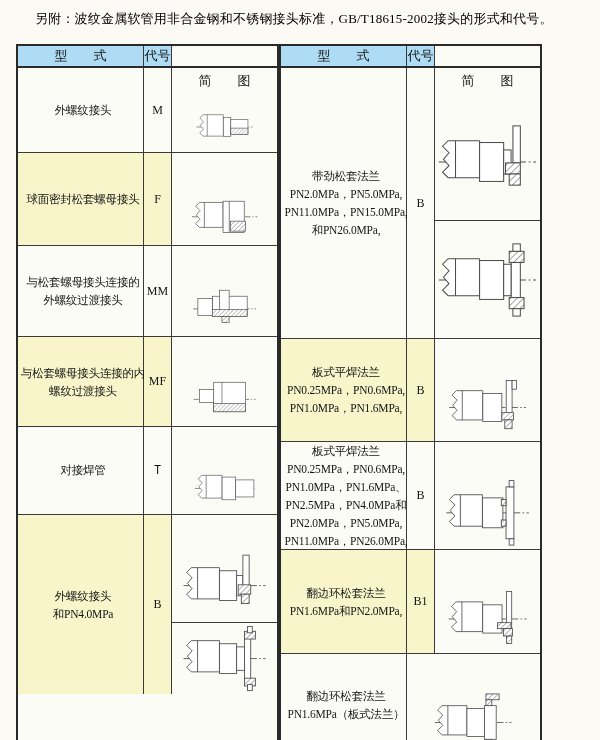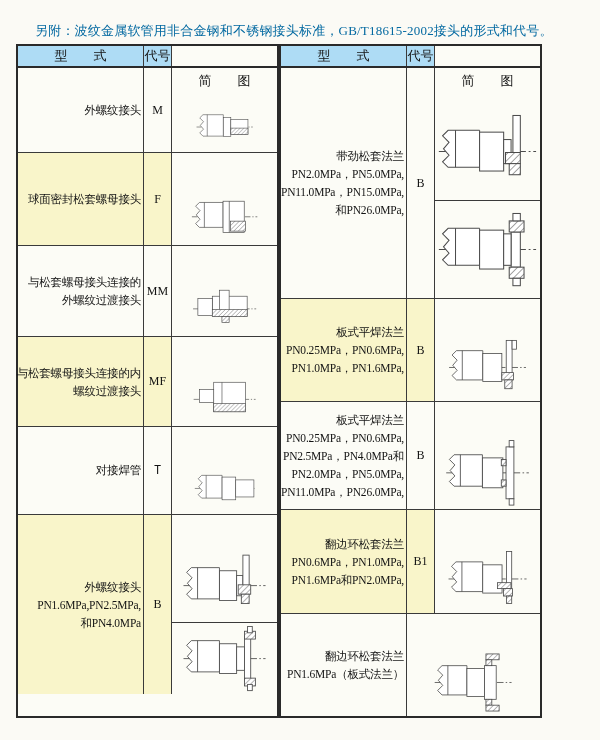--- a/index.html
+++ b/index.html
@@ -7,33 +7,33 @@
     --border:#2a2a2a; --inner:#3a3a3a; --line:#4b4b4b;
   }
   *{box-sizing:border-box;margin:0;padding:0}
   html,body{width:600px;height:740px}
   body{
     background:#fbfaf5;
     font-family:"Liberation Serif","DejaVu Serif",serif;
     color:#141414; position:relative; overflow:hidden;
   }
   .title{
-    position:absolute; left:35px; top:22px; width:550px;
-    font-size:13px; letter-spacing:.2px; color:#0369a1;
+    position:absolute; left:35px; top:10px; width:550px;
+    font-size:13px; letter-spacing:.2px; color:#000000;
   }
   .tables{position:absolute; left:16px; top:44px; display:flex; gap:0;}
   .jtable{
     width:263px; border:2px solid var(--border); background:var(--white-row);
   }
   .row{display:flex; border-bottom:1px solid var(--inner);}
   .row:last-child{border-bottom:none}
   .row.header{height:22px; border-bottom:2px solid var(--border);}
   .cell{border-right:1px solid var(--inner); display:flex; align-items:center; justify-content:center;}
   .cell:last-child{border-right:none}
-  .cell.type{width:126px; flex-direction:column; align-items:flex-end; justify-content:center; padding:4px 2px 4px 7px;}
+  .cell.type{width:126px; flex-direction:column; align-items:center; justify-content:center; padding:4px 2px 4px 7px;}
   .cell.code{width:28px; font-size:12px;}
   .cell.diag{flex:1; flex-direction:column; align-items:stretch; justify-content:stretch; padding:0; background:var(--white-row);margin-top:35px;}
   .row.header .cell{background:var(--header-bg); align-items:center; justify-content:center; font-size:13px; padding:0;}
   .row.bg-yellow .cell.type,.row.bg-yellow .cell.code{background:var(--yellow);}
   .row.bg-white .cell.type,.row.bg-white .cell.code{background:var(--white-row);}
   .tline{font-size:11.5px; line-height:18px; white-space:nowrap; letter-spacing:-0.2px;}
   .diag-sub{flex:1; display:flex; align-items:center; justify-content:center; border-bottom:1px solid var(--inner); overflow:hidden;}
   .diag-sub:last-child{border-bottom:none}
   .diag-sub svg{width:97%; height:94%;}
 </style>
@@ -167,21 +167,20 @@
               <line x1="50" y1="20" x2="50" y2="60" stroke="#4b4b4b" stroke-width="1.1"></line>
               <rect x="50" y="23" width="24" height="40" fill="#fff" stroke="#4b4b4b" stroke-width="1.1"></rect>
               <rect x="74" y="28" width="32" height="30" fill="#fff" stroke="#4b4b4b" stroke-width="1.1"></rect>
             </svg>
           </div>
         </div>
       </div>
       <div class="row bg-yellow" style="height: 179px;">
         <div class="cell type">
           <div class="tline">外螺纹接头</div>
-          <div class="tline">PN1.6MPa,PN2.5MPa,</div>
           <div class="tline">和PN4.0MPa</div>
         </div>
         <div class="cell code">B</div>
         <div class="cell diag">
           <div class="diag-sub">
             <svg viewBox="0 0 110 86" preserveAspectRatio="xMidYMid meet" xmlns="http://www.w3.org/2000/svg">
               <defs>
                 <pattern id="hp6" patternUnits="userSpaceOnUse" width="5" height="5" patternTransform="rotate(45)">
                   <rect width="5" height="5" fill="#fff"></rect>
                   <line x1="0" y1="0" x2="0" y2="5" stroke="#666" stroke-width="1.3"></line>
@@ -221,21 +220,21 @@
           </div>
         </div>
       </div>
     </div>
     <div class="jtable">
       <div class="row header">
         <div class="cell type" style="background: var(--header-bg); align-items: center; justify-content: center; flex-direction: row; padding: 0px; font-size: 13px;">型　　式</div>
         <div class="cell code" style="background: var(--header-bg); align-items: center; justify-content: center; flex-direction: row; padding: 0px; font-size: 13px;">代号</div>
         <div class="cell diag" style="background: var(--header-bg); align-items: center; justify-content: center; flex-direction: row; padding: 0px; font-size: 13px;">简　　图</div>
       </div>
-      <div class="row bg-white" style="height: 231px;">
+      <div class="row bg-white" style="height: 271px;">
         <div class="cell type">
           <div class="tline">带劲松套法兰</div>
           <div class="tline">PN2.0MPa，PN5.0MPa,</div>
           <div class="tline">PN11.0MPa，PN15.0MPa,</div>
           <div class="tline">和PN26.0MPa,</div>
         </div>
         <div class="cell code">B</div>
         <div class="cell diag">
           <div class="diag-sub">
             <svg viewBox="0 0 110 86" preserveAspectRatio="xMidYMid meet" xmlns="http://www.w3.org/2000/svg">
@@ -305,20 +304,21 @@
               <rect x="74" y="50" width="16" height="10" fill="url(#hp10)" stroke="#4b4b4b" stroke-width="1.1"></rect>
               <rect x="78" y="60" width="10" height="12" fill="url(#hp10)" stroke="#4b4b4b" stroke-width="1.1"></rect>
             </svg>
           </div>
         </div>
       </div>
       <div class="row bg-white" style="height: 108px;">
         <div class="cell type">
           <div class="tline">板式平焊法兰</div>
           <div class="tline">PN0.25MPa，PN0.6MPa,</div>
+          <div class="tline">PN1.0MPa，PN1.6MPa、</div>
           <div class="tline">PN2.5MPa，PN4.0MPa和</div>
           <div class="tline">PN2.0MPa，PN5.0MPa,</div>
           <div class="tline">PN11.0MPa，PN26.0MPa,</div>
         </div>
         <div class="cell code">B</div>
         <div class="cell diag">
           <div class="diag-sub">
             <svg viewBox="0 0 110 86" preserveAspectRatio="xMidYMid meet" xmlns="http://www.w3.org/2000/svg">
               <defs>
                 <pattern id="hp11" patternUnits="userSpaceOnUse" width="5" height="5" patternTransform="rotate(45)">
@@ -336,21 +336,20 @@
               <rect x="82" y="76" width="6" height="8" fill="#fff" stroke="#4b4b4b" stroke-width="1.1"></rect>
               <rect x="72" y="26" width="6" height="8" fill="url(#hp11)" stroke="#4b4b4b" stroke-width="1.1"></rect>
               <rect x="72" y="52" width="6" height="8" fill="url(#hp11)" stroke="#4b4b4b" stroke-width="1.1"></rect>
             </svg>
           </div>
         </div>
       </div>
       <div class="row bg-yellow" style="height: 104px;">
         <div class="cell type">
           <div class="tline">翻边环松套法兰</div>
-          <div class="tline">PN0.6MPa，PN1.0MPa,</div>
           <div class="tline">PN1.6MPa和PN2.0MPa,</div>
         </div>
         <div class="cell code">B1</div>
         <div class="cell diag">
           <div class="diag-sub">
             <svg viewBox="0 0 110 86" preserveAspectRatio="xMidYMid meet" xmlns="http://www.w3.org/2000/svg">
               <defs>
                 <pattern id="hp12" patternUnits="userSpaceOnUse" width="5" height="5" patternTransform="rotate(45)">
                   <rect width="5" height="5" fill="#fff"></rect>
                   <line x1="0" y1="0" x2="0" y2="5" stroke="#666" stroke-width="1.3"></line>

